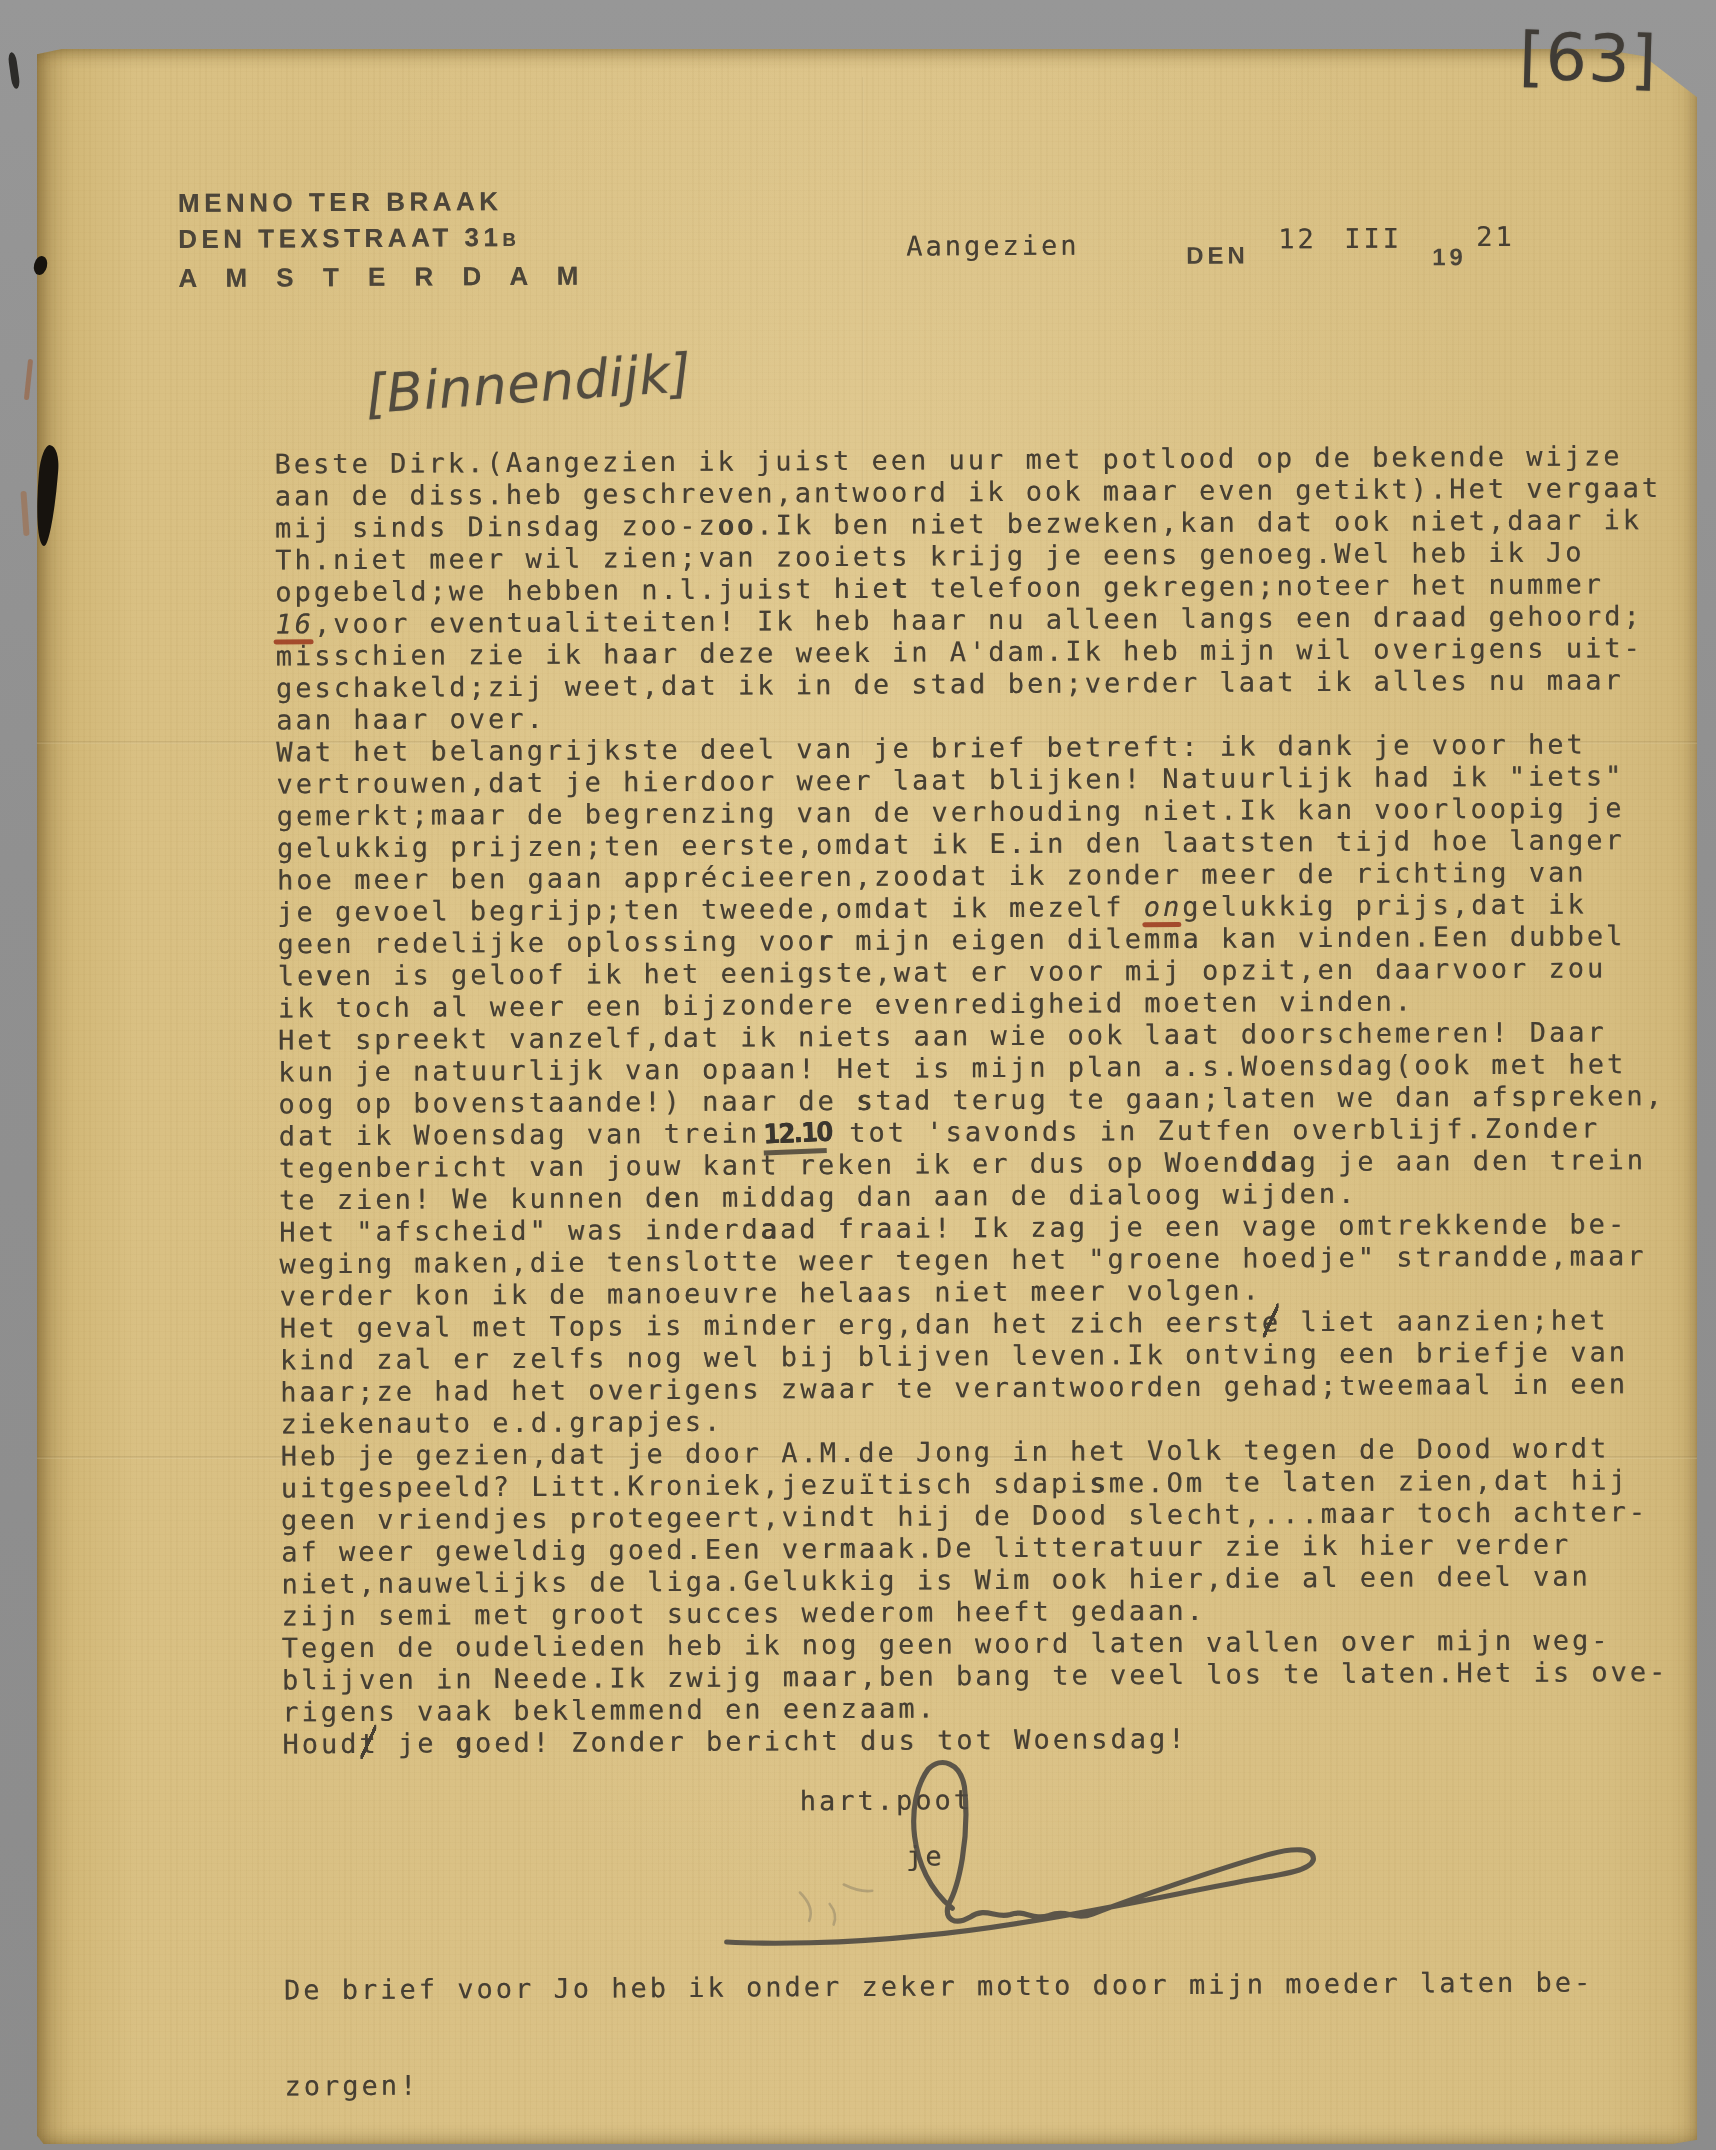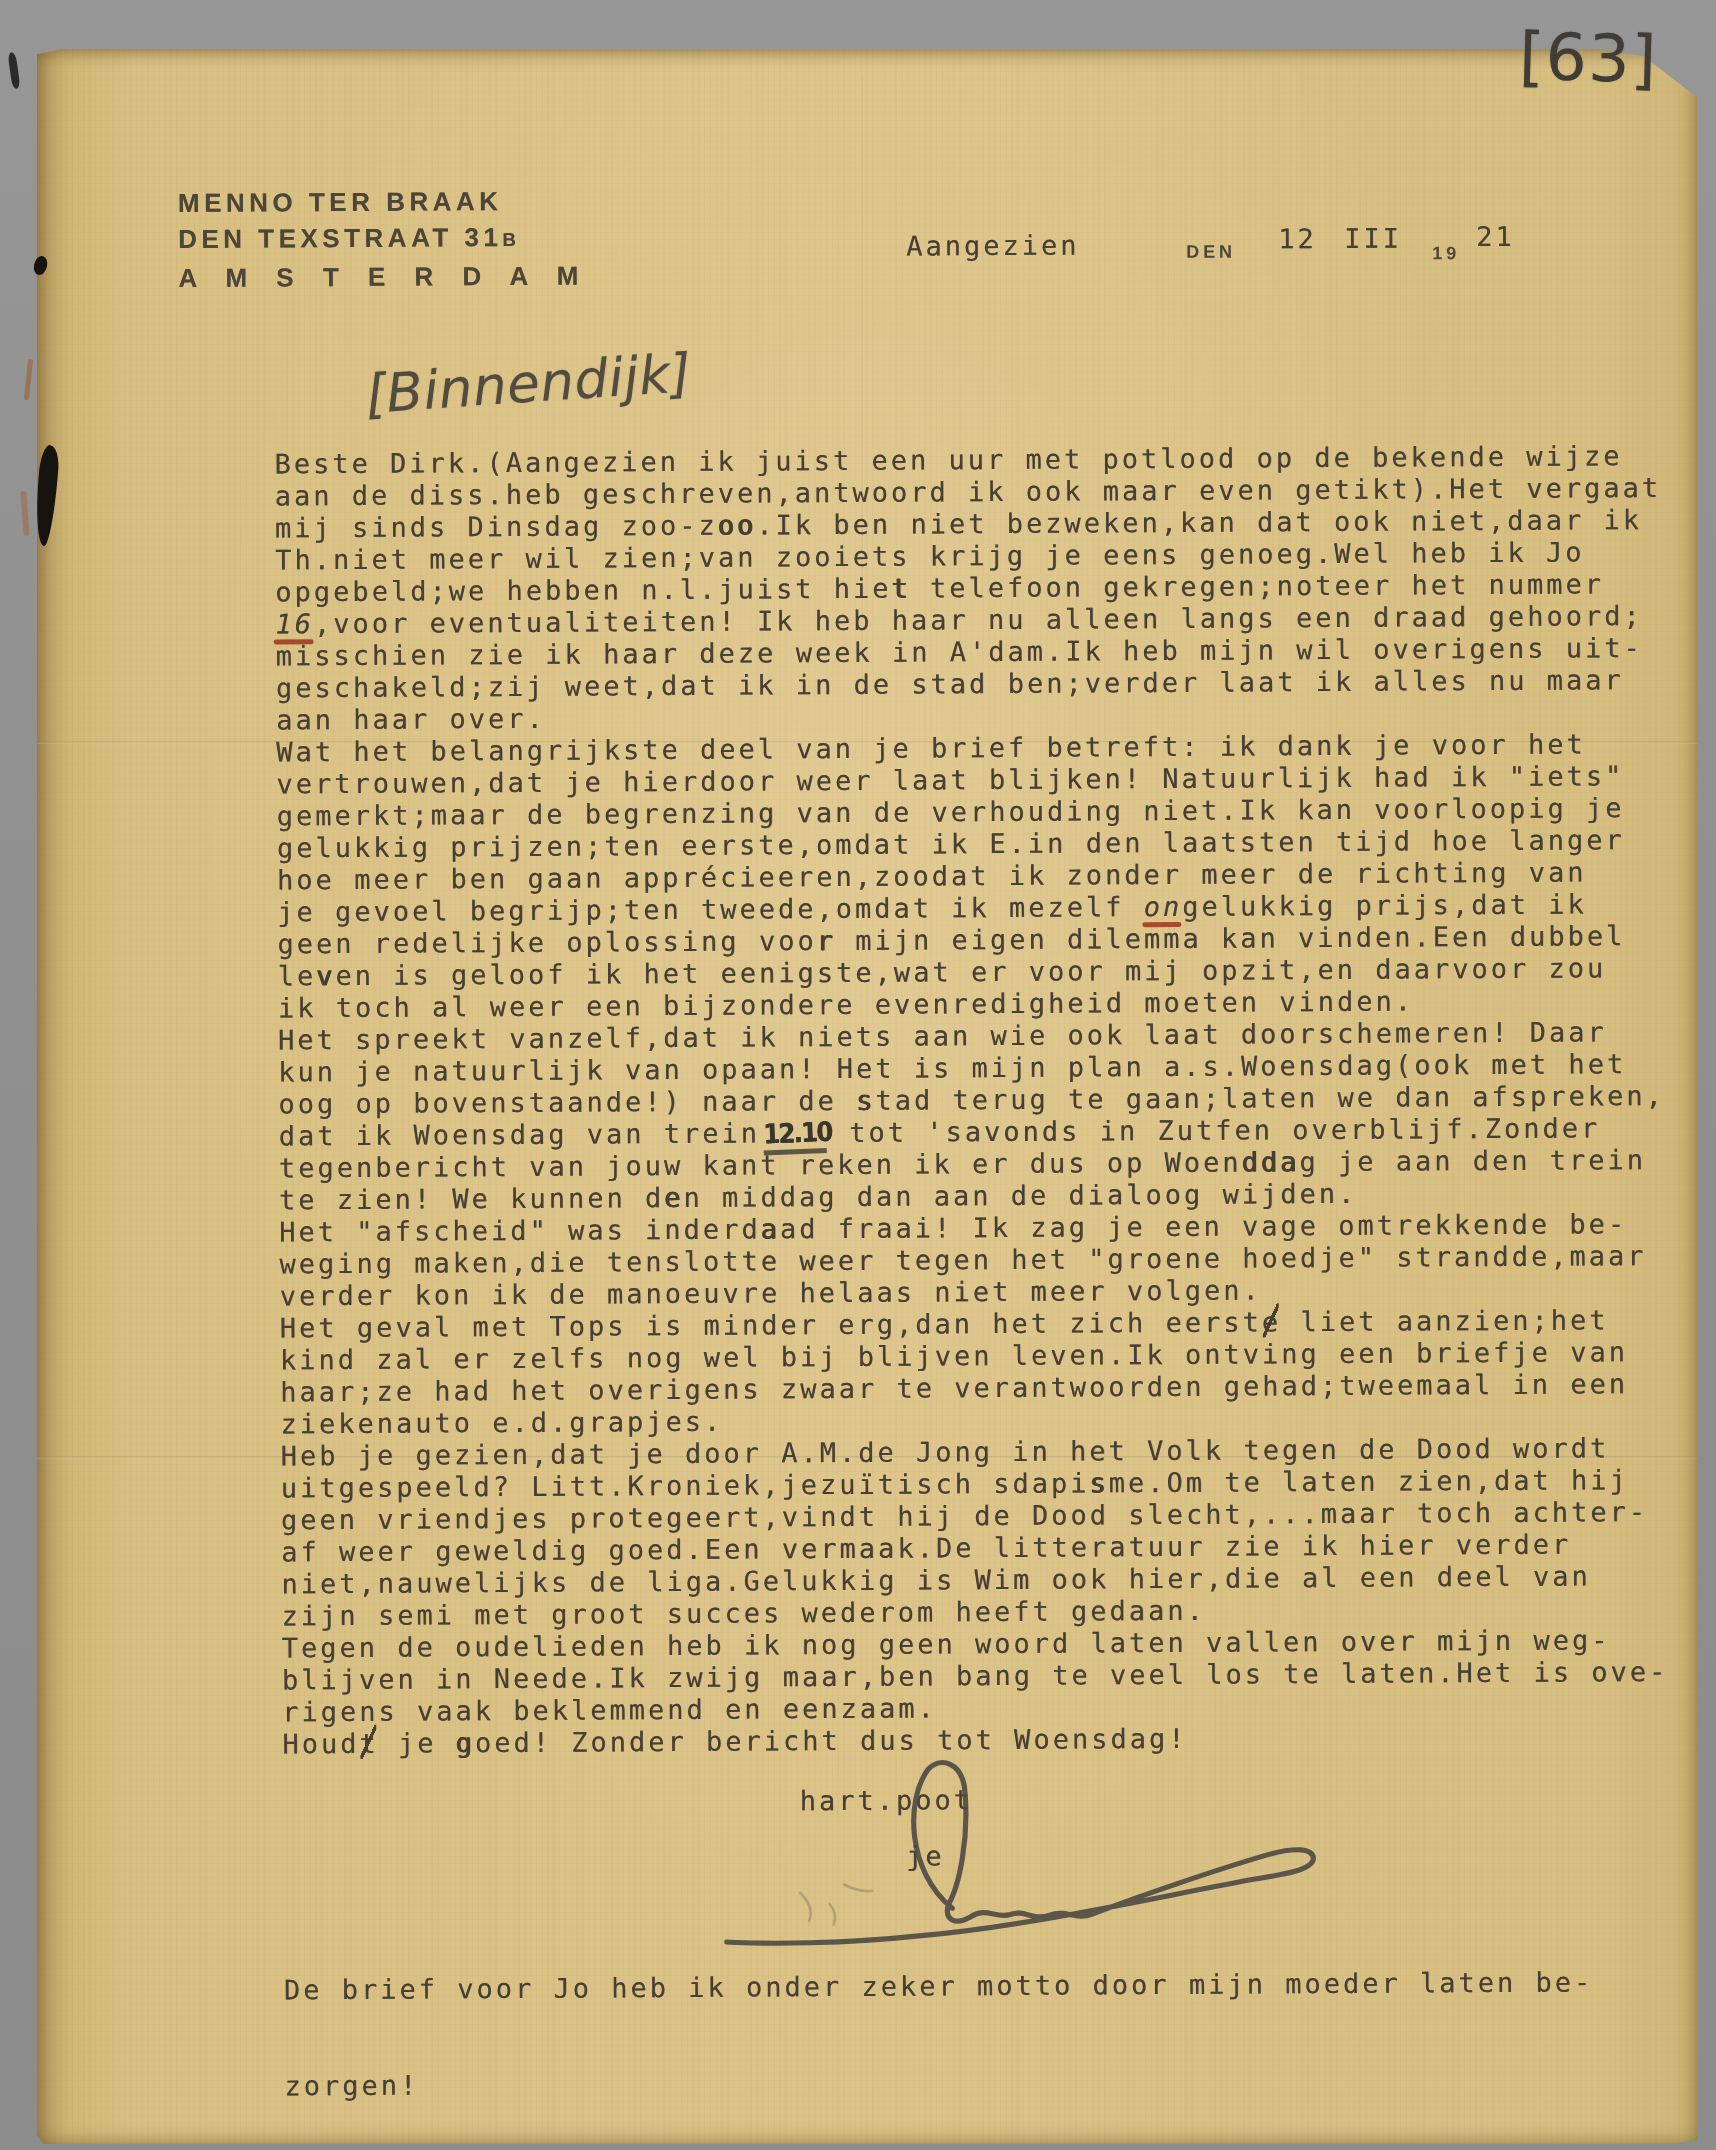--- a/index.html
+++ b/index.html
@@ -53,21 +53,21 @@
   .seg-ot{font-weight:normal;text-shadow:0.9px 0 0 currentColor,-0.5px 0 0 currentColor;}
   .seg-sl{position:relative;display:inline-block;}
   .seg-sl::after{content:"";position:absolute;left:1.3px;right:2.6px;top:-2.6px;bottom:1.3px;
     background:linear-gradient(115deg,rgba(0,0,0,0) 45%,#463f33 45%,#463f33 57%,rgba(0,0,0,0) 57%);}
   .seg-hand{display:inline-block;width:70px;font-family:"DejaVu Sans",sans-serif;
     font-weight:bold;font-size:27px;letter-spacing:-1.9px;color:#3b362e;text-align:center;
     transform:rotate(-2deg) scaleX(.9);transform-origin:center;
     border-bottom:5.8px solid rgba(72,66,56,.85);text-shadow:0.6px 0 0 #3b362e;}
   
   .printed{position:absolute;color:#4c4539;font-family:"Liberation Sans",sans-serif;
-    font-weight:600;font-size:18px;letter-spacing:3.9px;}
+    font-weight:600;font-size:24px;letter-spacing:3.9px;}
   .dl{position:absolute;}
   
   .hand{font-family:"DejaVu Sans",sans-serif;color:#403c36;}
   .hw-63{position:absolute;left:1525px;top:24.5px;font-size:65px;font-weight:500;
     transform:rotate(2deg);letter-spacing:1.3px;text-shadow:0 0 1.3px rgba(50,48,44,.4);}
   .hw-name{position:absolute;left:369px;top:351px;font-size:53px;font-style:italic;font-weight:500;
     transform:rotate(-3.5deg);letter-spacing:0.6px;opacity:.88;text-shadow:0 0 1.3px rgba(50,48,44,.35);}
   
   .closing-hart{position:absolute;left:795px;top:1785px;}
   .closing-je{position:absolute;left:901px;top:1841px;}

